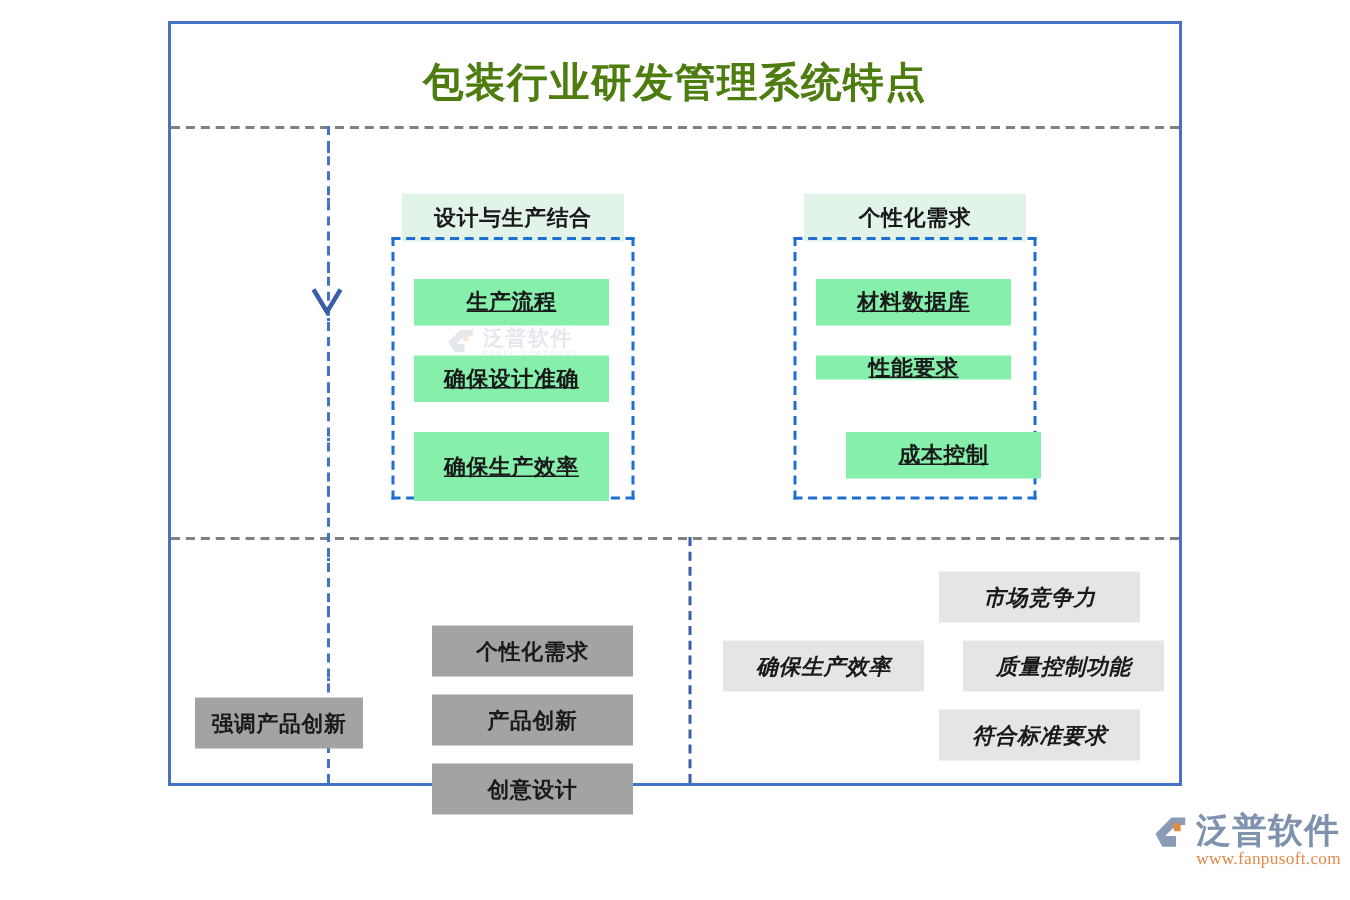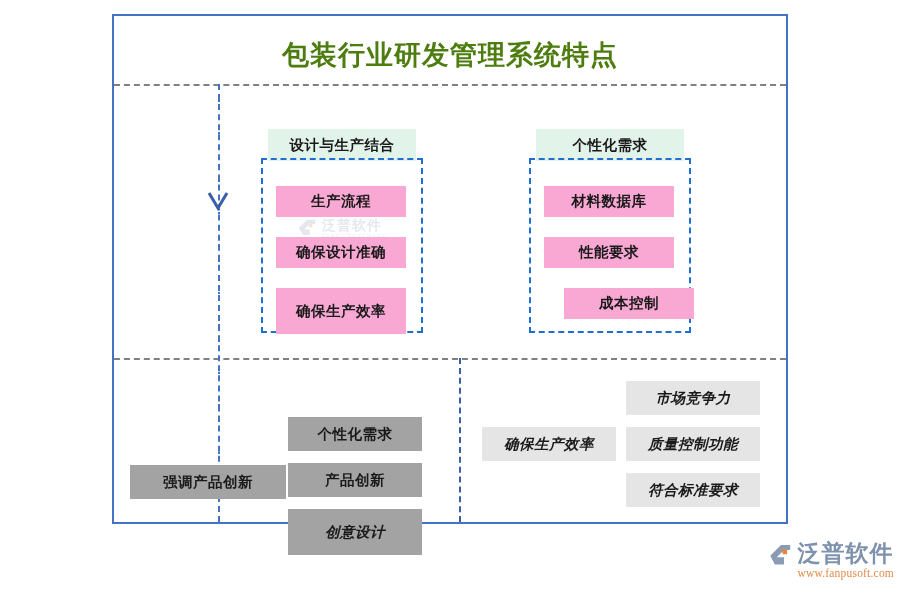--- a/index.html
+++ b/index.html
@@ -99,21 +99,21 @@
     align-items: center;
     justify-content: center;
     font-size: 14.5px;
     font-weight: bold;
     color: #1a1a1a;
     letter-spacing: 0.5px;
     box-sizing: border-box;
     white-space: nowrap;
   }
   .node.mint  { background: #e2f4ea; margin-top: 11px; }
-  .node.amber { background: #f9a8d4; }
+  .node.amber { background: #86efac; text-decoration: underline; }
   .node.lblue { background: #a3a3a3; margin-top: 36px; }
   .node.green { background: #e5e5e5; font-style: italic; }
 
   
   .group-outline {
     position: absolute;
     border: 2.5px dashed #1f6fd0;
     box-sizing: border-box;
     background: transparent;
   }
@@ -202,33 +202,33 @@
 
 <div class="node amber" style="left:276px; top:186px; width:130px; height:31px;">生产流程</div>
 <div class="node amber" style="left:276px; top:237px; width:130px; height:31px;">确保设计准确</div>
 <div class="node amber" style="left:276px; top:288px; width:130px; height:46px;">确保生产效率</div>
 
 <div class="node mint" style="left:536px; top:118px; width:148px; height:32px;">个性化需求</div>
 
 <div class="group-outline" style="left:529px; top:158px; width:162px; height:175px;"></div>
 
 <div class="node amber" style="left:544px; top:186px; width:130px; height:31px;">材料数据库</div>
-<div class="node amber" style="left:544px; top:237px; width:130px; height:31px;">性能要求</div>
+<div class="node amber" style="left:544px; top:237px; width:130px; height:16px;">性能要求</div>
 <div class="node amber" style="left:544px; top:288px; width:130px; height:31px;margin-left:20px;">成本控制</div>
 
-<div class="node lblue" style="left:130px; top:429px; width:156px; height:34px;">强调产品创新</div>
+<div class="node lblue" style="left:130px; top:429px; width:112px; height:34px;">强调产品创新</div>
 
 <div class="node lblue" style="left:288px; top:381px; width:134px; height:34px;">个性化需求</div>
 <div class="node lblue" style="left:288px; top:427px; width:134px; height:34px;">产品创新</div>
-<div class="node lblue" style="left:288px; top:473px; width:134px; height:46px;font-style:italic;">创意设计</div>
+<div class="node lblue" style="left:288px; top:473px; width:134px; height:34px;">创意设计</div>
 
 <div class="node green" style="left:482px; top:427px; width:134px; height:34px;">确保生产效率</div>
 
 <div class="node green" style="left:626px; top:381px; width:134px; height:34px;">市场竞争力</div>
-<div class="node green" style="left:626px; top:427px; width:134px; height:34px;">质量控制功能</div>
+<div class="node green" style="left:642px; top:427px; width:134px; height:34px;">质量控制功能</div>
 <div class="node green" style="left:626px; top:473px; width:134px; height:34px;">符合标准要求</div>
 
 <div id="center-watermark">
   <svg width="22" height="22" viewBox="0 0 32 32">
     <path d="M4 16 L16 4 L28 4 L28 10 L20 10 L12 18 L20 18 L20 26 L10 26 Z" fill="#8a9bb5"></path>
     <path d="M17 9 L24 9 L24 15 L19 15 Z" fill="#d98f52"></path>
   </svg>
   <span class="wm-text">
     <span class="wm-cn">泛普软件</span>
     <span class="wm-en">FANPU SOFTWARE</span>

